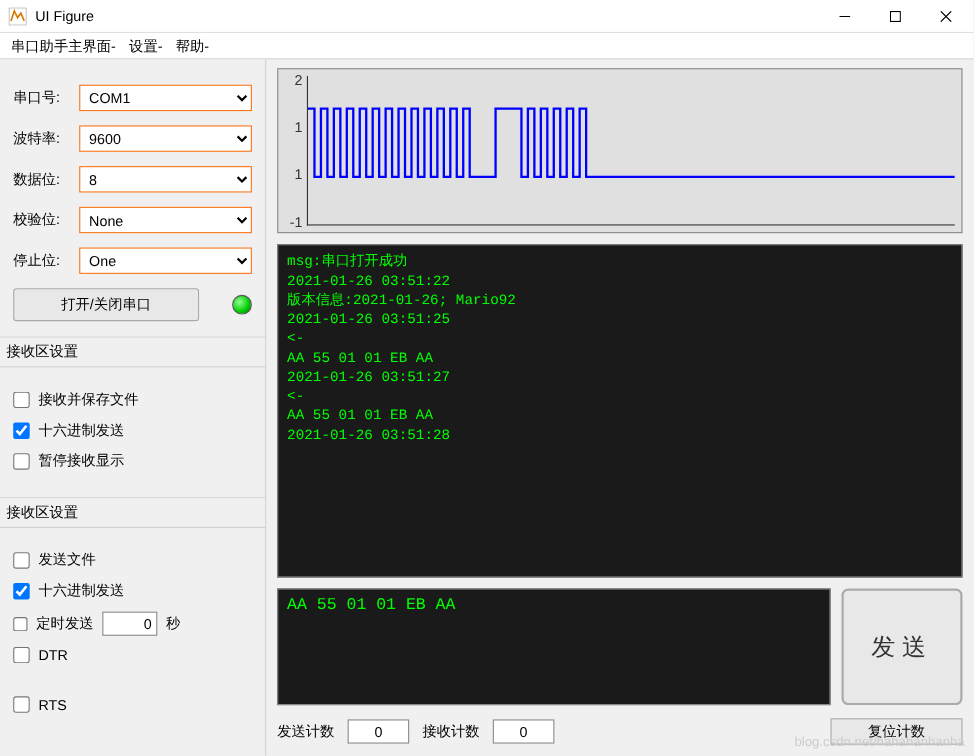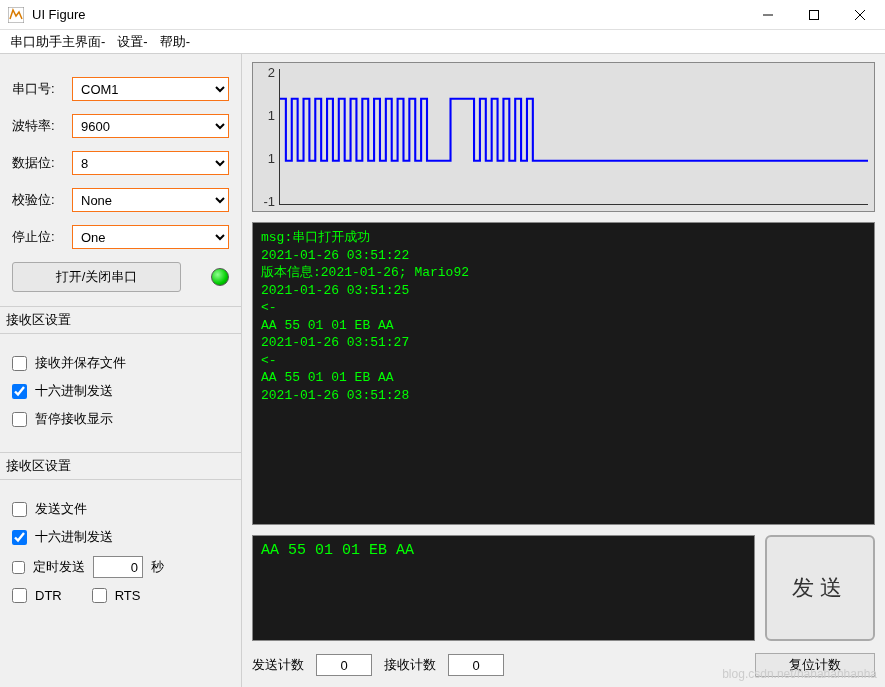--- a/index.html
+++ b/index.html
@@ -24,21 +24,21 @@
 .open-row { display:flex; align-items:center; gap:30px; margin-top:12px;}
 .open-btn { flex: 1; height:30px; background:#e8e8e8; border:1px solid #aaa; border-radius:3px; cursor:pointer; font-size:13px;}
 .led { width:18px; height:18px; border-radius:50%; background: radial-gradient(circle at 35% 35%, #8fff8f, #0c0 60%, #070); border:1px solid #555;}
 
 .sect-head { padding:4px 6px; font-size:13px; border-bottom:1px solid #d0d0d0; background:#f0f0f0;}
 .cbgroup { padding:10px 12px 14px; }
 .cbrow { display:flex; align-items:center; gap:8px; margin:10px 0;}
 .cbrow input[type=checkbox]{ width:15px; height:15px;}
 .send-timer-row { display:flex; align-items:center; gap:8px; margin:10px 0;}
 .send-timer-row input[type=text]{ width:50px; height:22px; text-align:right; border:1px solid #888; padding:0 4px;}
-.dtr-row { display:flex; gap:30px; margin:10px 0;}
+.dtr-row { display:flex; gap:30px; margin:10px 0;flex-direction:column;}
 
 .main { flex:1; display:flex; flex-direction:column; padding: 8px 10px 10px; gap:10px; min-width:0;}
 .plot-area { border:1px solid #888; height:150px; background:#e0e0e0; position:relative; }
 .plot-y { position:absolute; left:2px; top:0; bottom:0; width:20px; display:flex; flex-direction:column; justify-content:space-between; font-size:11px; color:#333; padding: 2px 0;}
 .plot-y span { text-align:right; width:100%; }
 .plot-canvas { position:absolute; left:26px; top:6px; right:6px; bottom:6px; background:#e0e0e0; border-left:1px solid #333; border-bottom:1px solid #333;}
 .plot-canvas svg { width:100%; height:100%;}
 
 .log-area { flex:1; background:#1a1a1a; border:1px solid #888; color:#0f0; font-family: "Courier New", monospace; font-size:13px; padding:6px 8px; line-height:1.35; white-space:pre; overflow:auto;}
 

